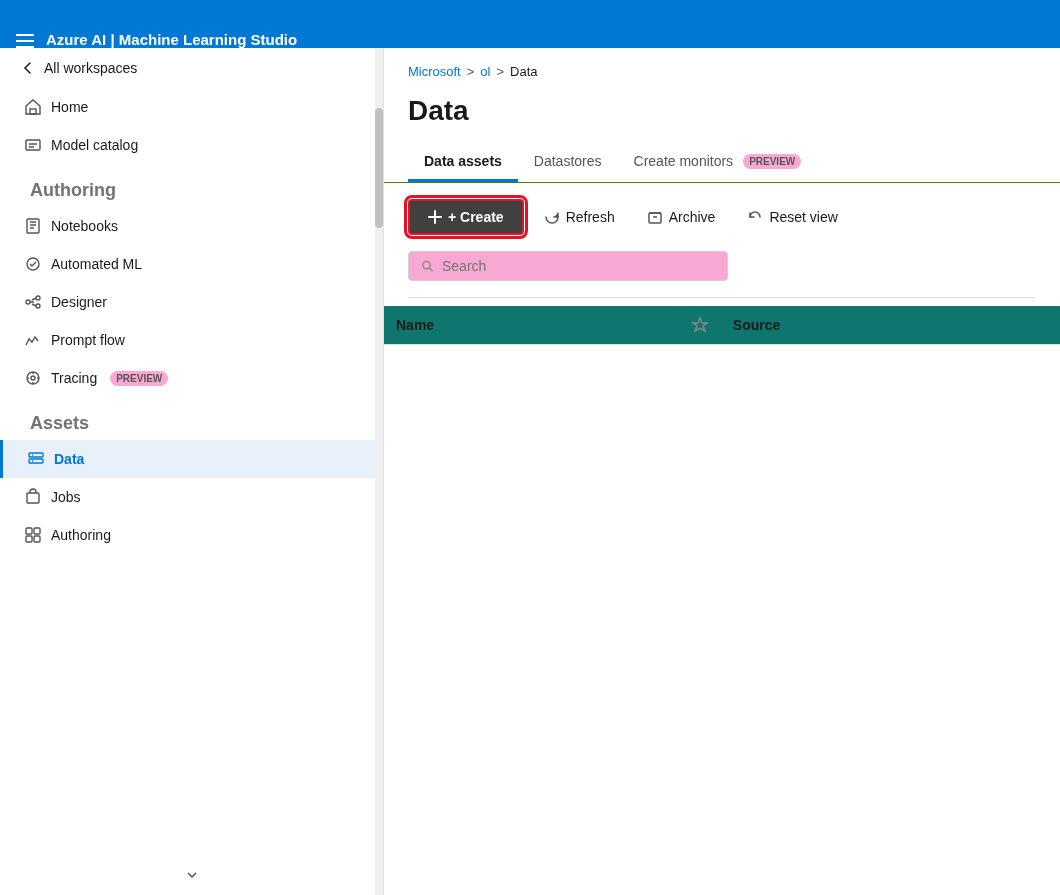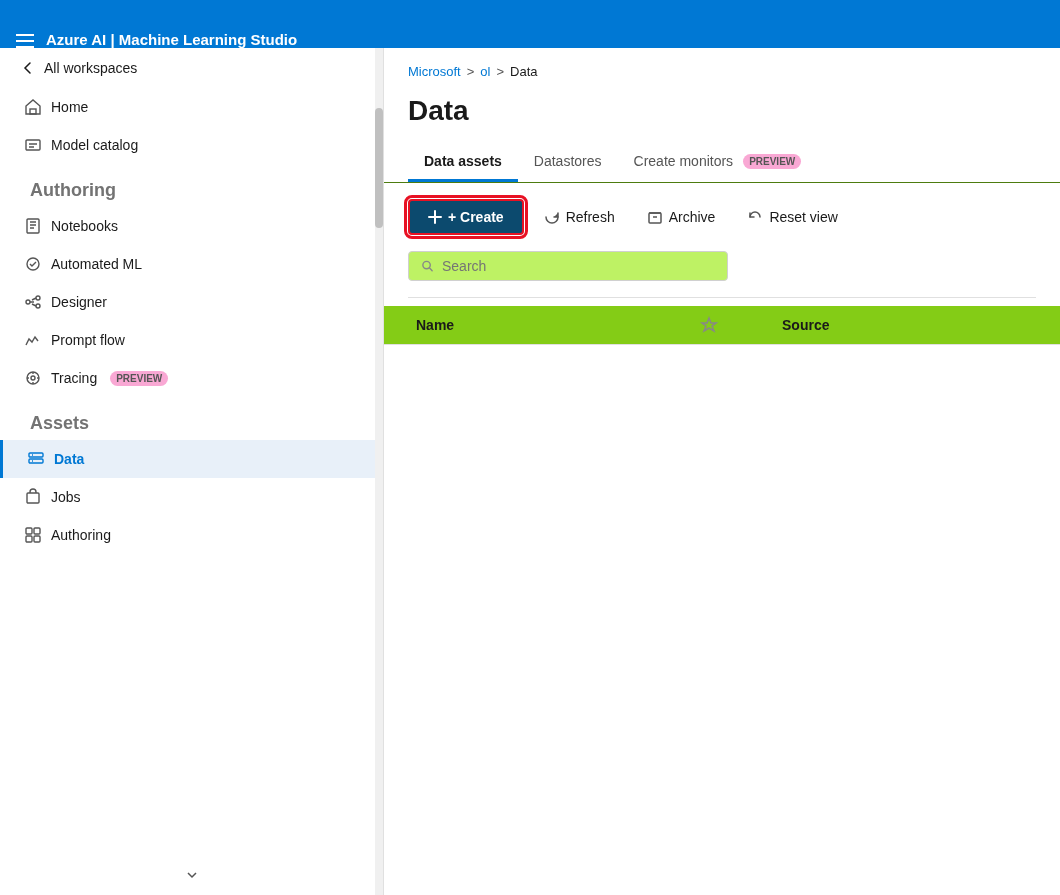--- a/index.html
+++ b/index.html
@@ -158,21 +158,21 @@
 
     
     .toolbar {
       display: flex;
       align-items: center;
       gap: 8px;
       padding: 16px 24px;
     }
 
     .btn-create {
-      background: #0c4a6e;
+      background: #404040;
       color: white;
       border: 2px solid #e81123;
       border-radius: 4px;
       padding: 8px 18px;
       font-size: 14px;
       font-weight: 600;
       cursor: pointer;
       display: flex;
       align-items: center;
       gap: 6px;
@@ -193,21 +193,21 @@
       border-radius: 4px;
     }
 
     
     .search-container {
       padding: 0 24px 16px 24px;
     }
     .search-input-wrapper {
       display: flex;
       align-items: center;
-      background: #bef264;
+      background: #f9a8d4;
       border: 1px solid #d0d0d0;
       border-radius: 4px;
       padding: 6px 12px;
       width: 320px;
       gap: 8px;
     }
     .search-input-wrapper input {
       border: none;
       background: transparent;
       font-size: 14px;
@@ -217,25 +217,25 @@
     }
 
     
     .data-table {
       width: 100%;
       border-collapse: collapse;
       margin-top: 8px;
     }
     .data-table th {
       text-align: left;
-      padding: 10px 32px;
+      padding: 10px 12px;
       font-weight: 700;
       font-size: 14px;
       border-bottom: 1px solid #e0e0e0;
-      background: #84cc16;
+      background: #0f766e;
     }
 
     .divider { height: 1px; background: #e0e0e0; margin: 0 24px; }
 
     
     svg { vertical-align: middle; }
   </style>
 </head>
 <body>
 

